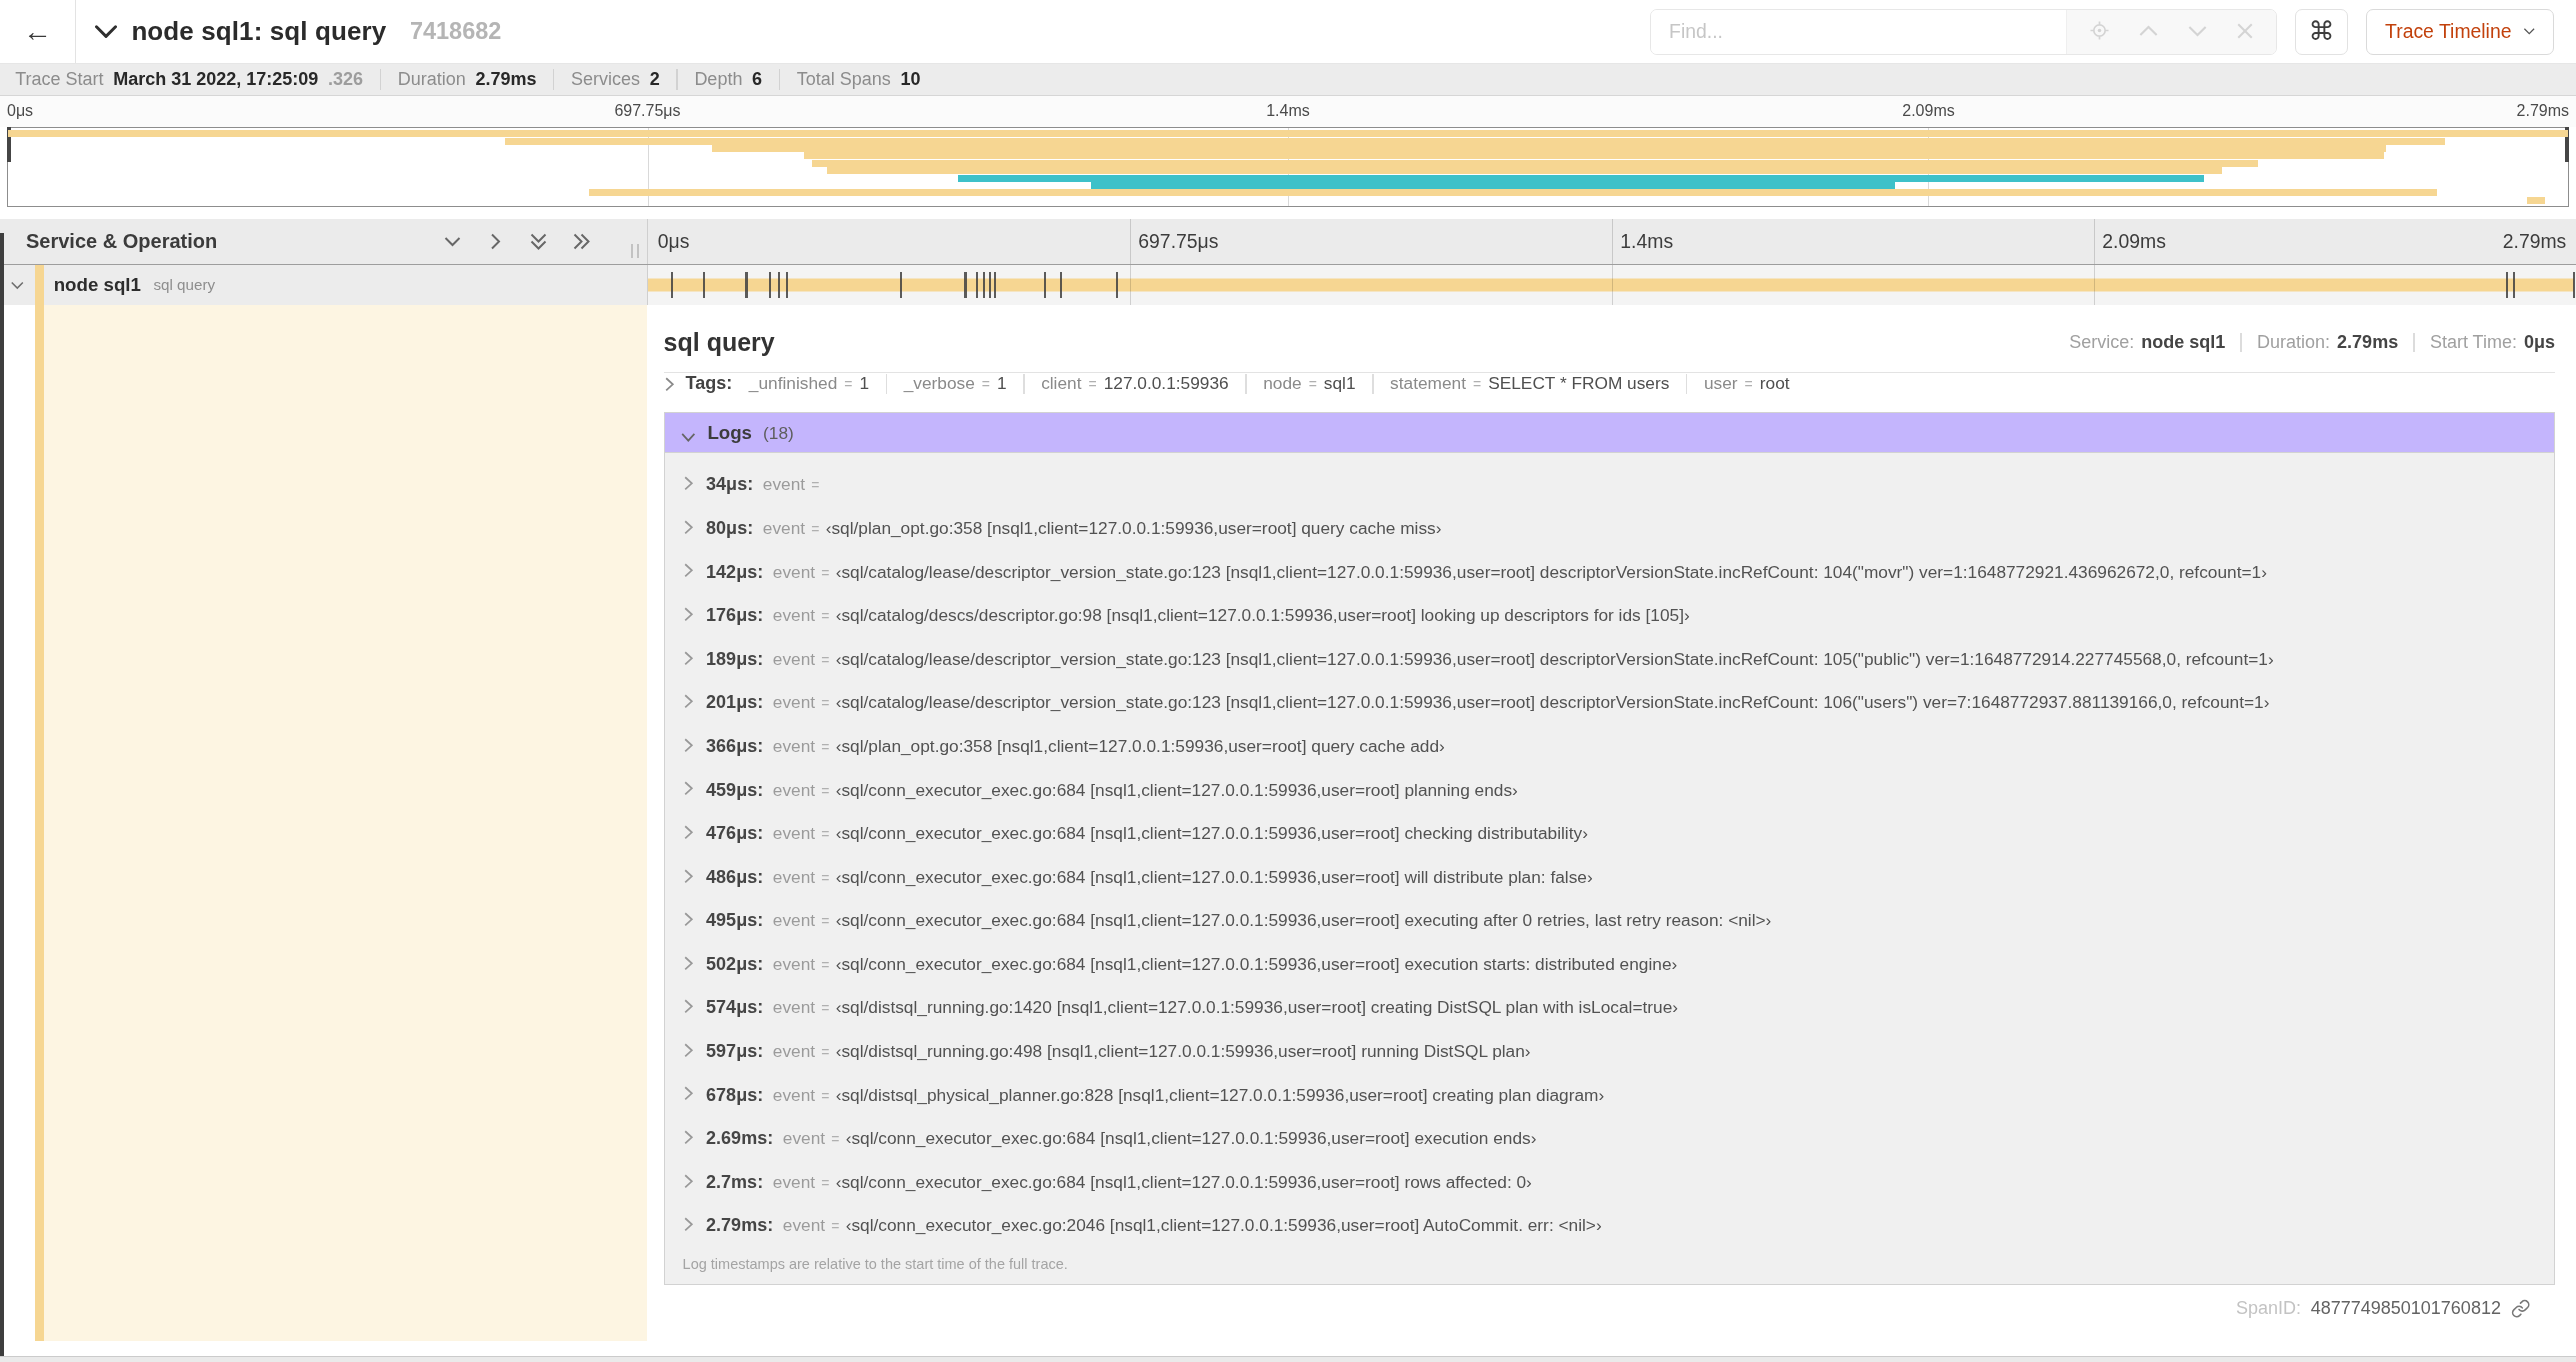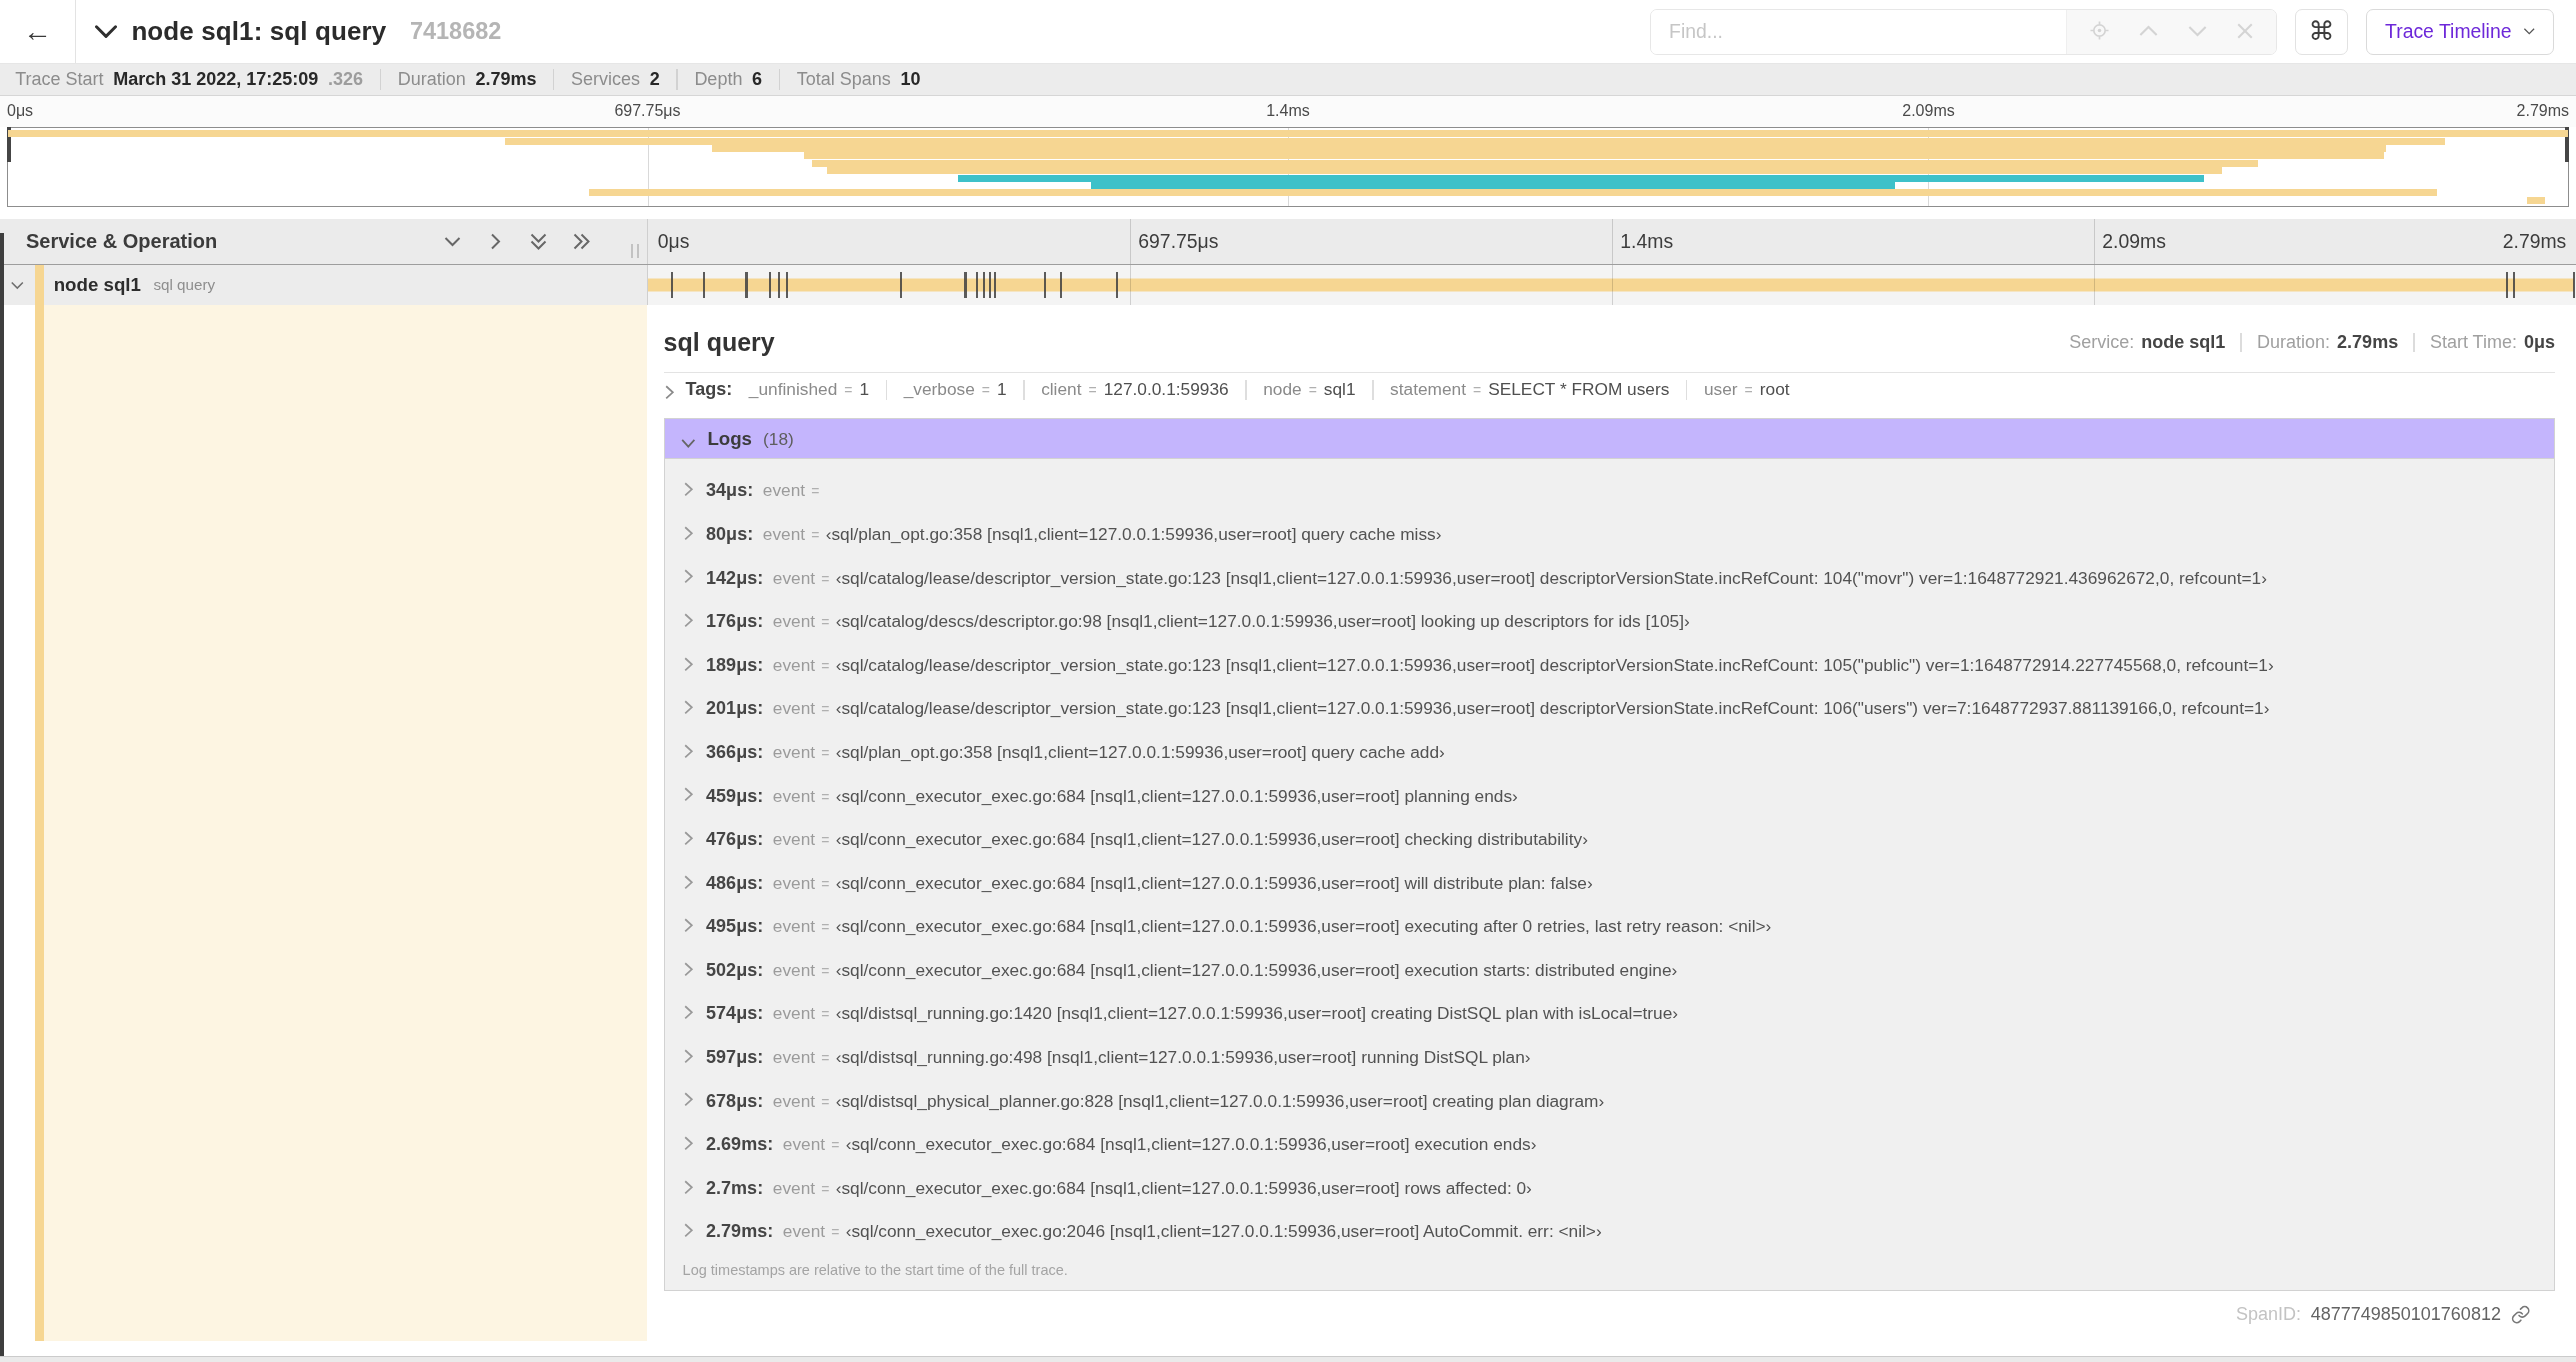--- a/index.html
+++ b/index.html
@@ -13,21 +13,21 @@
   .title-wrap{display:flex;align-items:center;margin-left:19.4px;gap:14px}
   .title-chevron{display:flex;align-items:center;color:#2f2f2f}
   .trace-title{font-size:26px;font-weight:bold;color:#2b2b2b;letter-spacing:0.1px}
   .trace-id{font-size:23.5px;color:#b5b5b5;font-weight:bold;margin-left:9.7px}
   .header-right{margin-left:auto;display:flex;align-items:center;gap:18px;margin-right:22px}
   .find-group{display:flex;height:46px;border:1.4px solid #e7e7e7;border-radius:7px;overflow:hidden;background:#fff}
   .find-input{width:415px;border:none;outline:none;padding:0 18px;font-size:19.4px;color:#444;background:#fff}
   .find-input::placeholder{color:#c6c6c6}
   .find-ext{display:flex;align-items:center;gap:28px;padding:0 22px;background:#f8f8f8;border-left:1.4px solid #efefef;color:#d4d4d4}
   .cmd-btn{height:46px;width:53px;border:1.4px solid #e2e2e2;border-radius:7px;display:flex;align-items:center;justify-content:center;font-size:26px;color:#3d3d3d;background:#fff;cursor:pointer}
-  .view-btn{height:46px;border:1.4px solid #dadada;border-radius:7px;display:flex;align-items:center;gap:11px;padding:0 18px;font-size:19.4px;color:#6d28d9;background:#fff;cursor:pointer}
+  .view-btn{height:46px;border:1.4px solid #dadada;border-radius:7px;display:flex;align-items:center;gap:11px;padding:0 18px;font-size:19.4px;color:#c2410c;background:#fff;cursor:pointer}
   .view-btn .vchev{color:#555;display:flex}
 
   
   .trace-bar{height:32px;background:#ececec;border-bottom:1.4px solid #d6d6d6;display:flex;align-items:center;padding-left:15.2px;font-size:18px;color:#8c8c8c;white-space:nowrap}
   .stat{display:flex;align-items:center;gap:9.7px}
   .stat b{color:#282828;font-size:18px}
   .stat .ms{color:#9d9d9d;font-weight:bold}
   .vsep{width:1.4px;height:21px;background:#d2d2d2;margin:0 16.6px}
 
   
@@ -71,21 +71,21 @@
   .lc-stripe{position:absolute;left:35px;width:9px;top:0;bottom:0}
   .lc-cream{position:absolute;left:44px;right:0;top:0;bottom:0;background:#fdf5e2}
   .detail{flex:1;background:#fff;padding:23.5px 21px 0 16.6px;overflow:hidden}
   .detail-head{display:flex;align-items:center}
   .d-title{font-size:25px;font-weight:bold;color:#333}
   .d-meta{margin-left:auto;display:flex;align-items:center;font-size:18px}
   .d-meta .lbl{color:#a0a0a0}
   .d-meta b{color:#454545;margin-left:7px}
   .vsep2{width:1.4px;height:19.4px;background:#dcdcdc;margin:0 15.2px}
   .d-hr{border-bottom:1.4px solid #e3e3e3;margin-top:15.2px}
-  .tags-row{display:flex;align-items:flex-end;margin-top:6px;font-size:17.3px;white-space:nowrap;cursor:pointer}
+  .tags-row{display:flex;align-items:center;margin-top:0;font-size:17.3px;white-space:nowrap;cursor:pointer}
   .t-chev{color:#8a8a8a;margin-right:11px;display:flex}
   .t-label{font-weight:bold;color:#434343;margin-right:16.6px;font-size:18px}
   .tag{display:flex;align-items:center}
   .tag .k{color:#8a8a8a}
   .tag .eq{color:#b0b0b0;font-size:14px;margin:0 7px}
   .tag .v{color:#4f4f4f}
   .t-sep{width:1.4px;height:19.4px;background:#dedede;margin:0 16.6px}
 
   .logs-box{margin-top:18px;border:1.4px solid #d2d2d2;background:#f0f0f0}
   .logs-head{background:#c4b5fd;display:flex;align-items:flex-end;padding:8.3px 15.2px;border-bottom:1.4px solid #d2d2d2;gap:11px;cursor:pointer}

